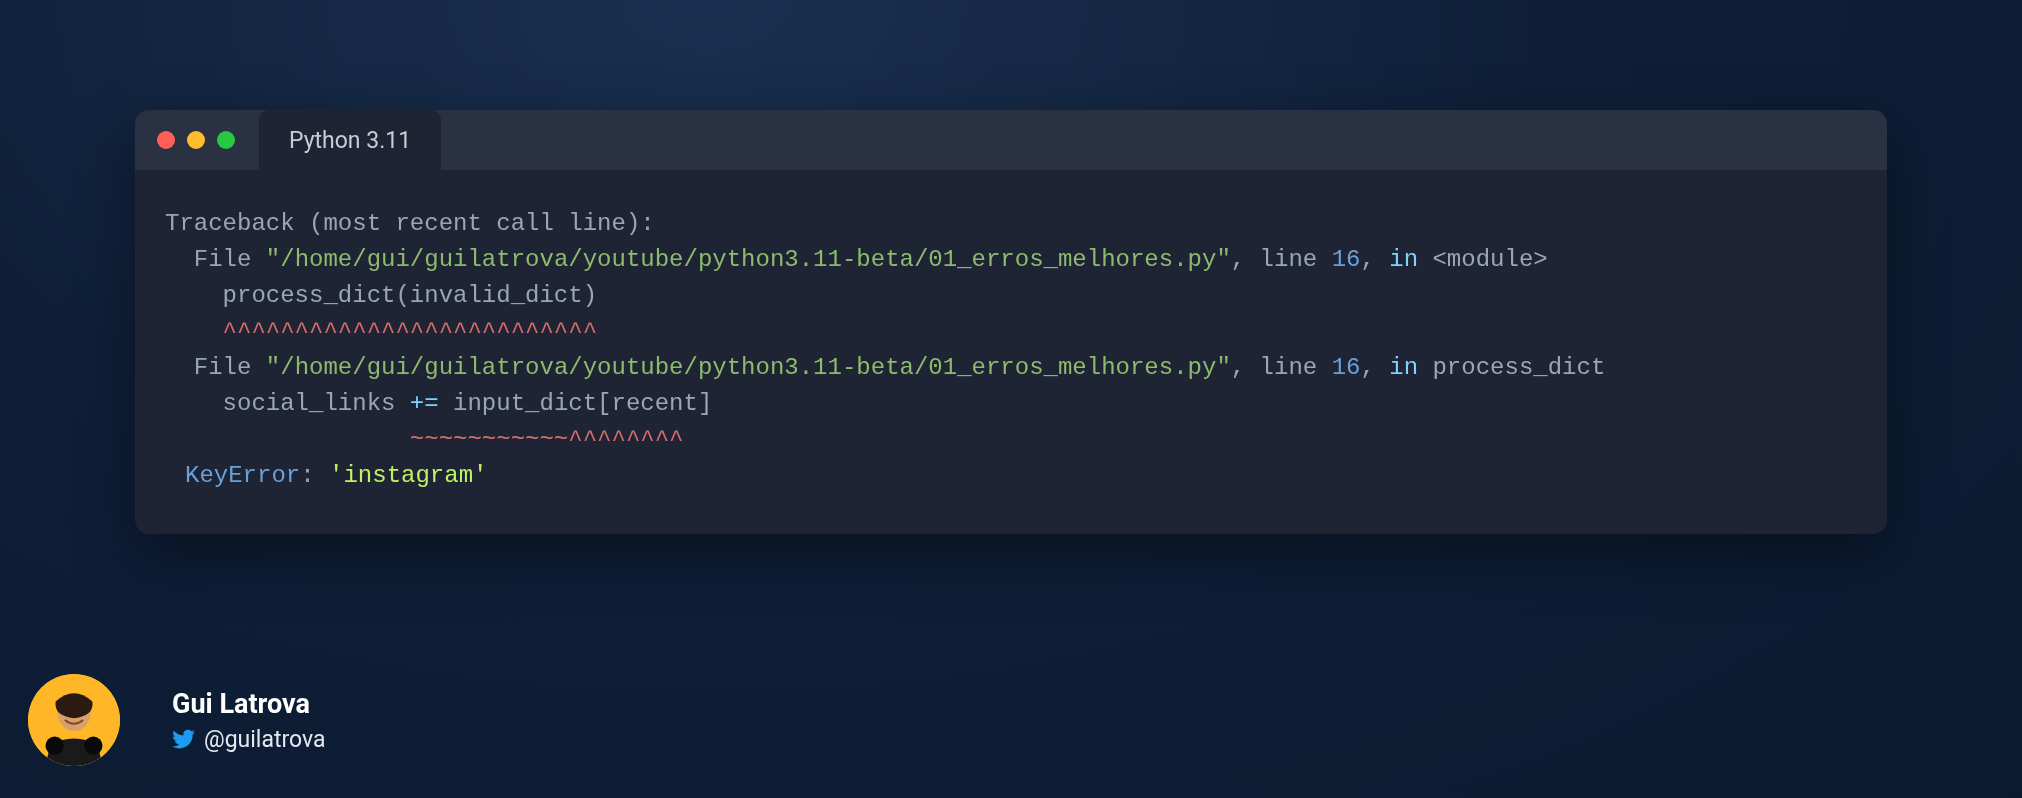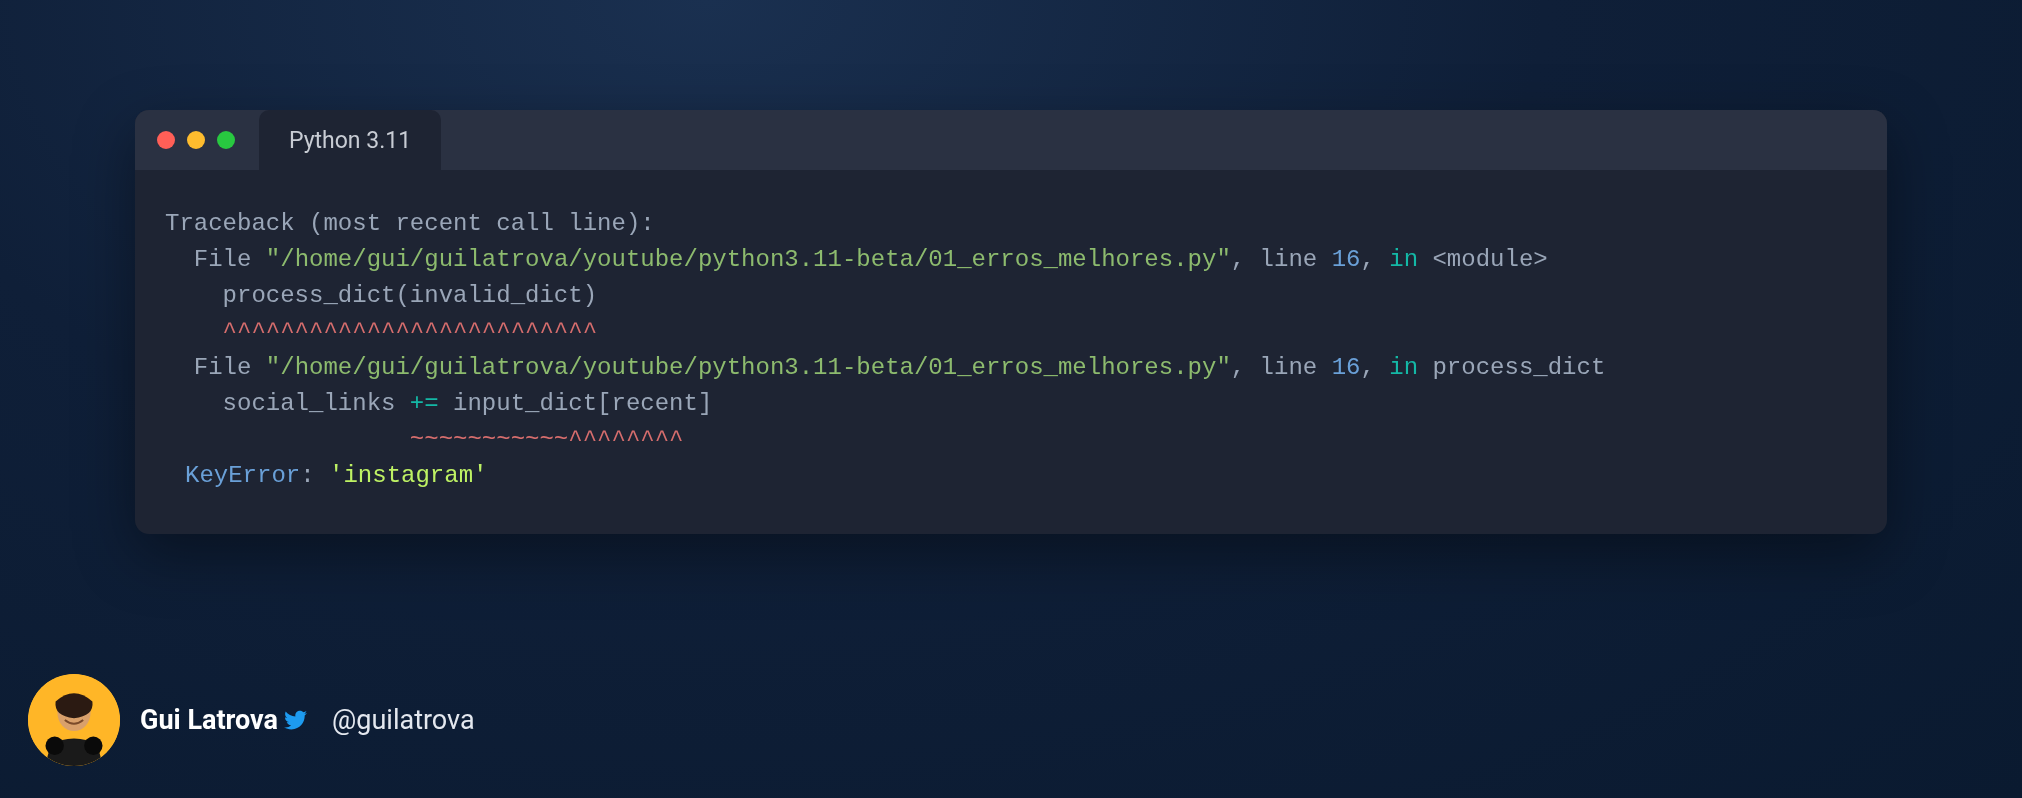--- a/index.html
+++ b/index.html
@@ -52,21 +52,21 @@
       padding: 36px 30px 40px 30px;
       font-family: "SF Mono", "Consolas", "Menlo", "Courier New", monospace;
       font-size: 24px;
       line-height: 1.5;
       color: #9aa6b8;
       white-space: pre;
       overflow-x: auto;
     }
     .s-str { color: #8dbb6e; }
     .s-num { color: #6aa0d8; }
-    .s-kw  { color: #14b8a6; }
+    .s-kw  { color: #7dd3fc; }
     .s-err { color: #6aa0d8; margin-left: 20px; }
     .s-sq  { color: #bef264; }
     .caret-line { color: #d56d6d; }
     .author {
       position: absolute;
       left: 28px;
       bottom: 32px;
       display: flex;
       align-items: center;
       gap: 20px;
@@ -75,23 +75,23 @@
       width: 92px;
       height: 92px;
       border-radius: 50%;
       background: #ffb627;
       display: flex;
       align-items: center;
       justify-content: center;
       overflow: hidden;
     }
     .avatar svg { width: 92px; height: 92px; }
-    .author-text { display: flex; gap: 6px; }
+    .author-text { display: flex; flex-direction: column; gap: 6px; margin-left: 32px; }
     .author-name { color: #fff; font-weight: 700; font-size: 27px; }
-    .author-handle { display: flex; align-items: center; gap: 24px; color: #e4e8ef; font-size: 27px; justify-content: space-between; }
+    .author-handle { display: flex; align-items: center; gap: 8px; color: #e4e8ef; font-size: 23px; justify-content: space-between; }
     .twitter-icon { width: 24px; height: 24px; fill: #1d9bf0; }
   </style>
 </head>
 <body>
 
 <div class="code-window">
   <div class="titlebar">
     <div class="traffic-lights">
       <div class="tl tl-red"></div>
       <div class="tl tl-yellow"></div>

